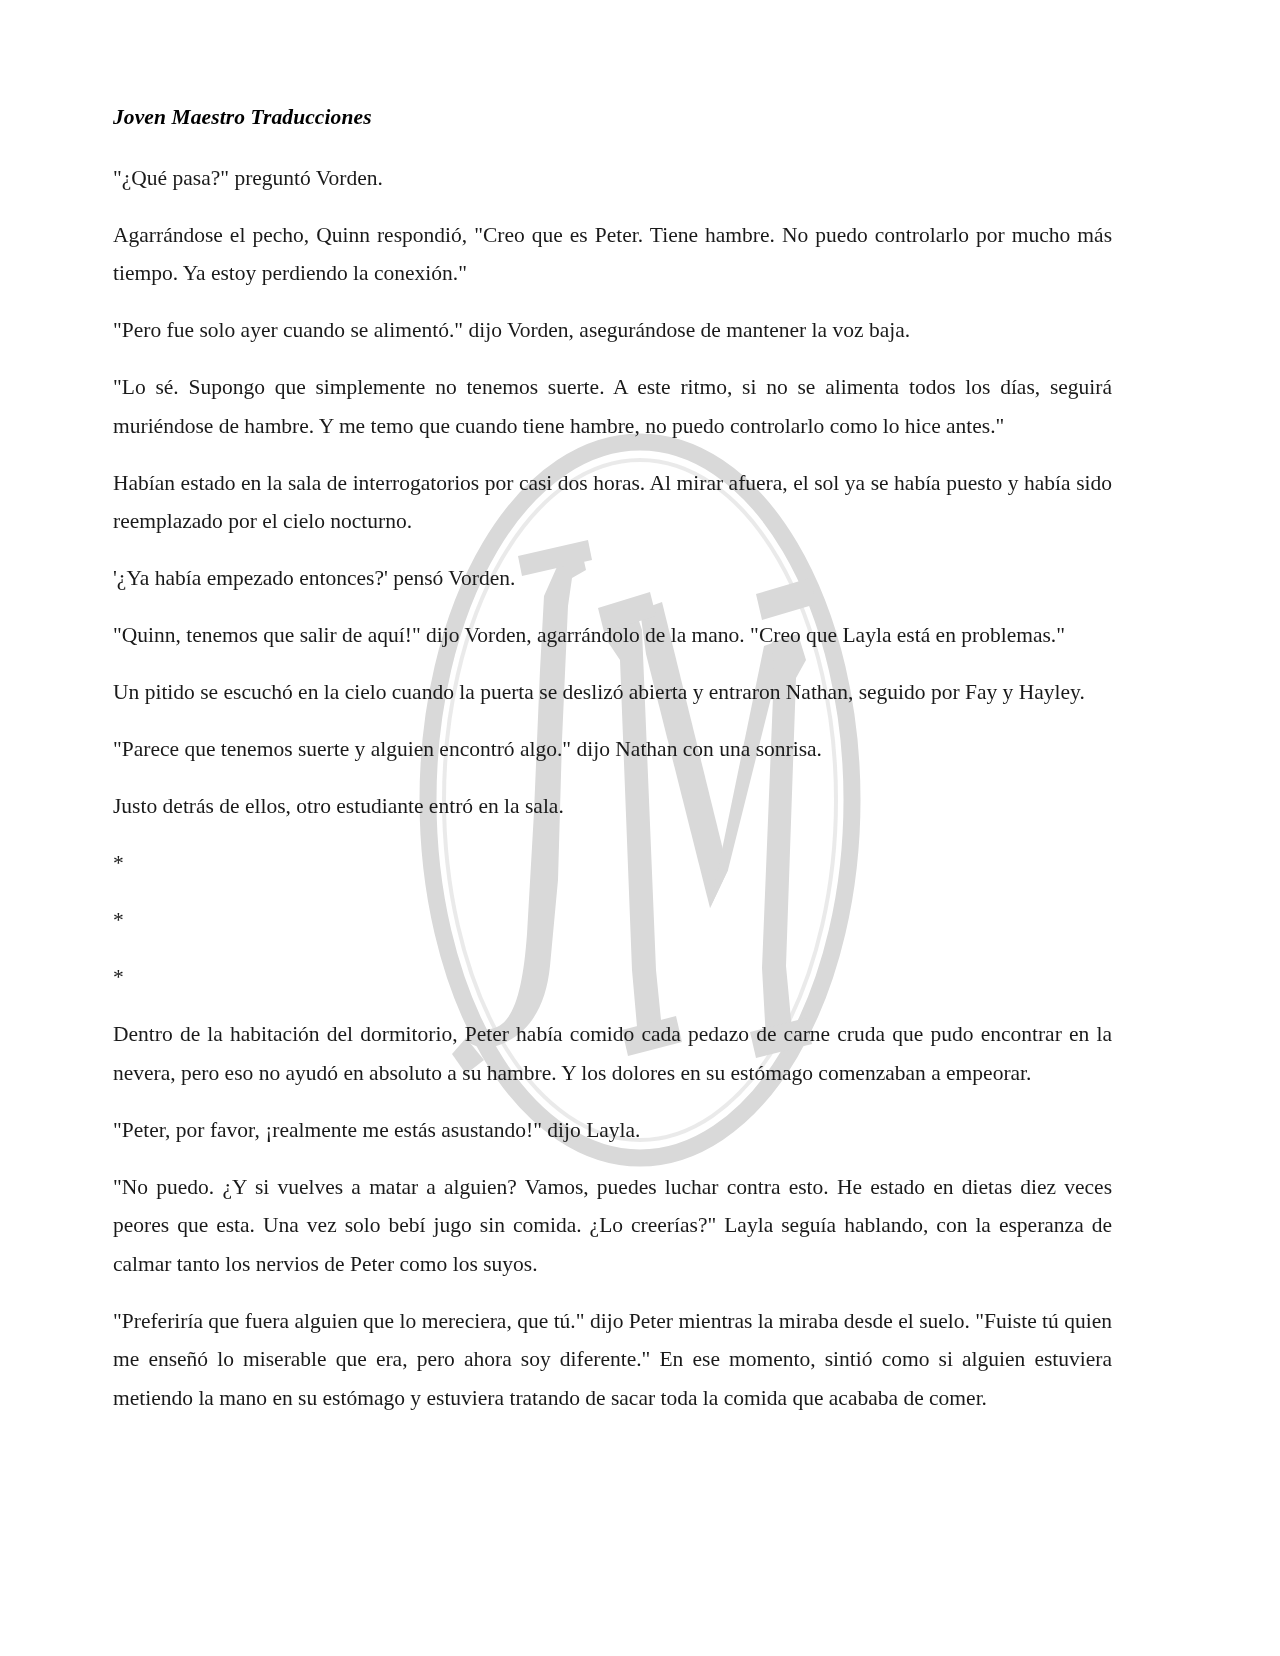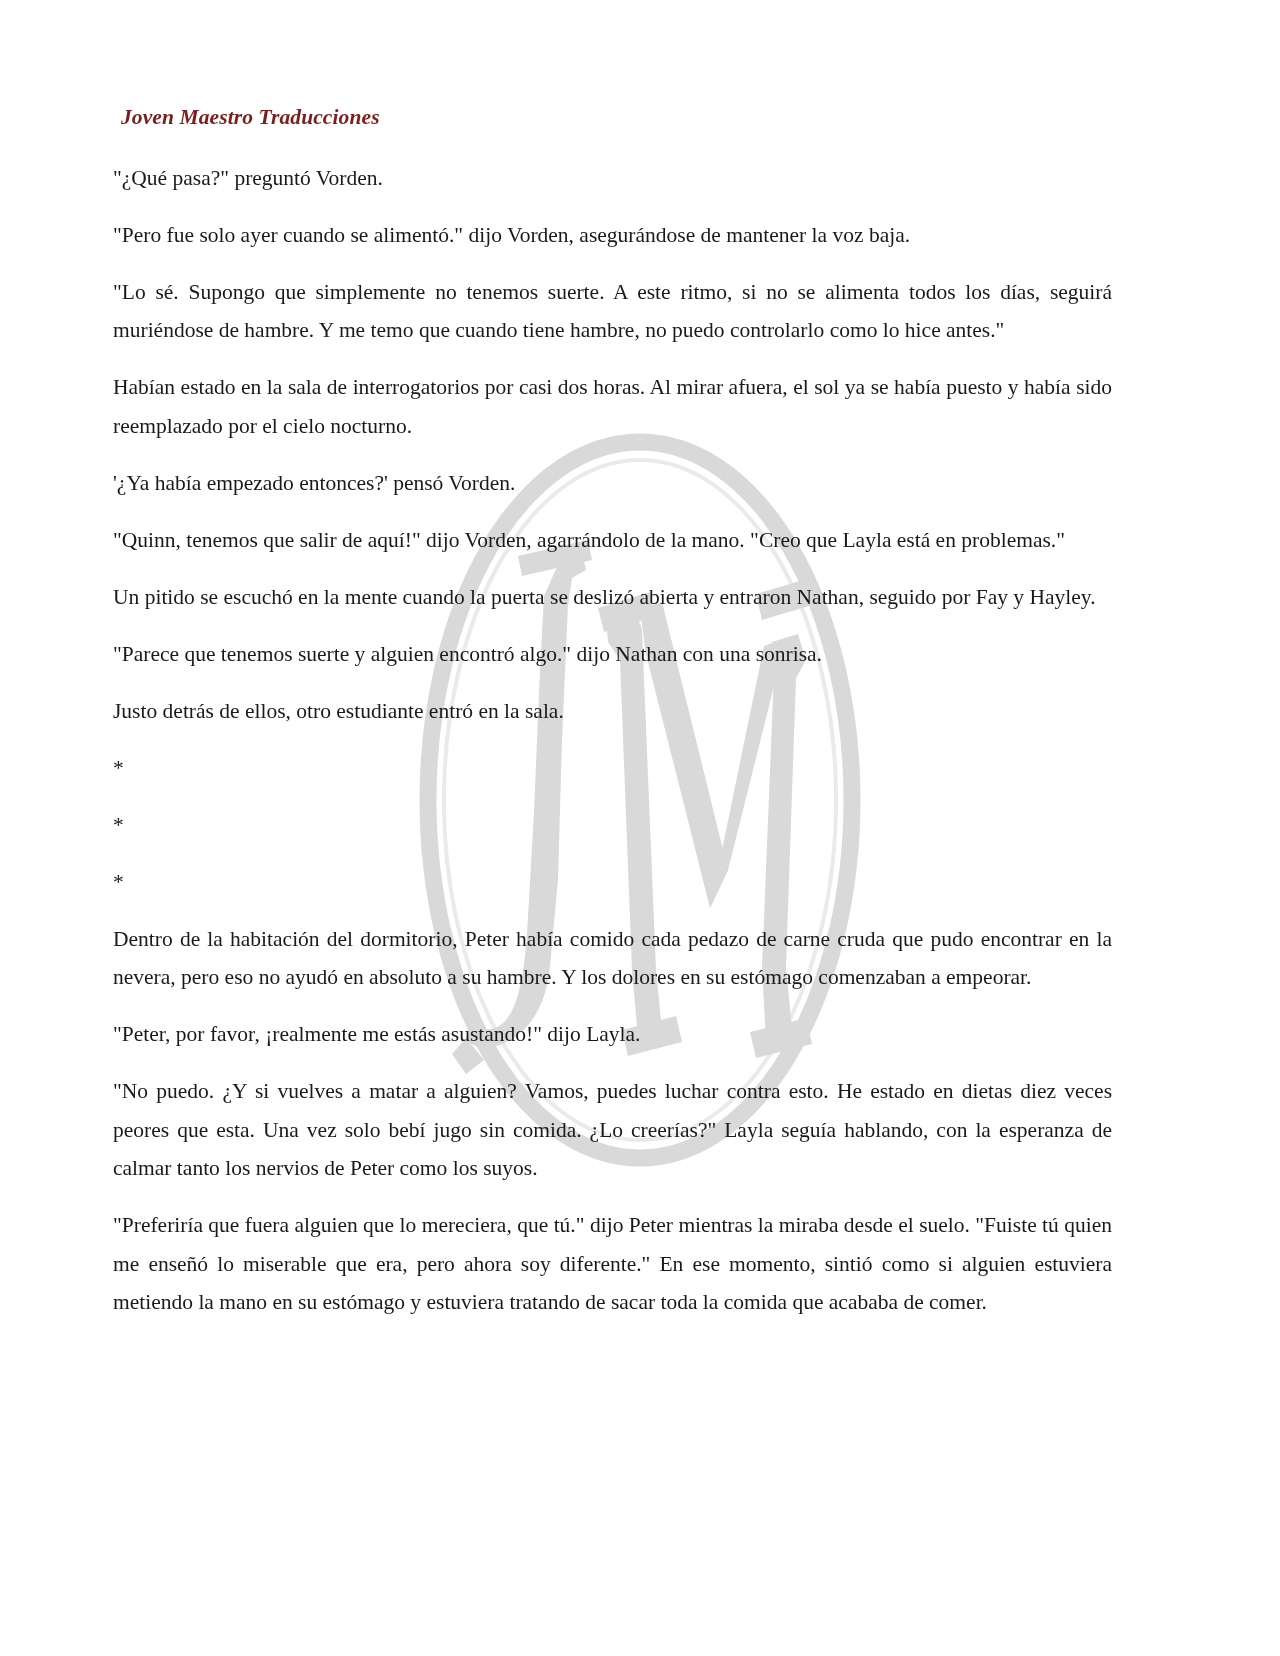--- a/index.html
+++ b/index.html
@@ -48,22 +48,22 @@
     top: 104px;
     width: 999px;
     z-index: 2;
   }
 
   .doc-title {
     font-size: 21.5px;
     font-weight: bold;
     font-style: italic;
     line-height: 1.28;
-    color: #7f1d1d;
-    margin: 0 0 27px 8px;
+    color: #000000;
+    margin: 0 0 27px 0;
     letter-spacing: 0.1px;
   }
 
   p.para {
     font-size: 21.5px;
     line-height: 38.5px;
     color: #1a1a1a;
     margin: 0 0 18.5px 0;
     text-align: justify;
     text-justify: inter-word;
@@ -150,26 +150,27 @@
         <path d="M212 620 L266 606 L272 632 L218 646 Z"></path>
         <path d="M340 622 L396 608 L402 634 L346 648 Z"></path>
       </g>
     </svg>
   </div>
 
   <div class="content">
     <div class="doc-title">Joven Maestro Traducciones</div>
 
     <p class="para nojust">"¿Qué pasa?" preguntó Vorden.</p>
+    <p class="para">Agarrándose el pecho, Quinn respondió, "Creo que es Peter. Tiene hambre. No puedo controlarlo por mucho más tiempo. Ya estoy perdiendo la conexión."</p>
     <p class="para nojust">"Pero fue solo ayer cuando se alimentó." dijo Vorden, asegurándose de mantener la voz baja.</p>
     <p class="para">"Lo sé. Supongo que simplemente no tenemos suerte. A este ritmo, si no se alimenta todos los días, seguirá muriéndose de hambre. Y me temo que cuando tiene hambre, no puedo controlarlo como lo hice antes."</p>
     <p class="para">Habían estado en la sala de interrogatorios por casi dos horas. Al mirar afuera, el sol ya se había puesto y había sido reemplazado por el cielo nocturno.</p>
     <p class="para nojust">'¿Ya había empezado entonces?' pensó Vorden.</p>
     <p class="para">"Quinn, tenemos que salir de aquí!" dijo Vorden, agarrándolo de la mano. "Creo que Layla está en problemas."</p>
-    <p class="para">Un pitido se escuchó en la mente cuando la puerta se deslizó abierta y entraron Nathan, seguido por Fay y Hayley.</p>
+    <p class="para">Un pitido se escuchó en la cielo cuando la puerta se deslizó abierta y entraron Nathan, seguido por Fay y Hayley.</p>
     <p class="para nojust">"Parece que tenemos suerte y alguien encontró algo." dijo Nathan con una sonrisa.</p>
     <p class="para nojust">Justo detrás de ellos, otro estudiante entró en la sala.</p>
     <p class="para sep">*</p>
     <p class="para sep">*</p>
     <p class="para sep">*</p>
     <p class="para">Dentro de la habitación del dormitorio, Peter había comido cada pedazo de carne cruda que pudo encontrar en la nevera, pero eso no ayudó en absoluto a su hambre. Y los dolores en su estómago comenzaban a empeorar.</p>
     <p class="para nojust">"Peter, por favor, ¡realmente me estás asustando!" dijo Layla.</p>
     <p class="para">"No puedo. ¿Y si vuelves a matar a alguien? Vamos, puedes luchar contra esto. He estado en dietas diez veces peores que esta. Una vez solo bebí jugo sin comida. ¿Lo creerías?" Layla seguía hablando, con la esperanza de calmar tanto los nervios de Peter como los suyos.</p>
     <p class="para">"Preferiría que fuera alguien que lo mereciera, que tú." dijo Peter mientras la miraba desde el suelo. "Fuiste tú quien me enseñó lo miserable que era, pero ahora soy diferente." En ese momento, sintió como si alguien estuviera metiendo la mano en su estómago y estuviera tratando de sacar toda la comida que acababa de comer.</p>
   </div>

